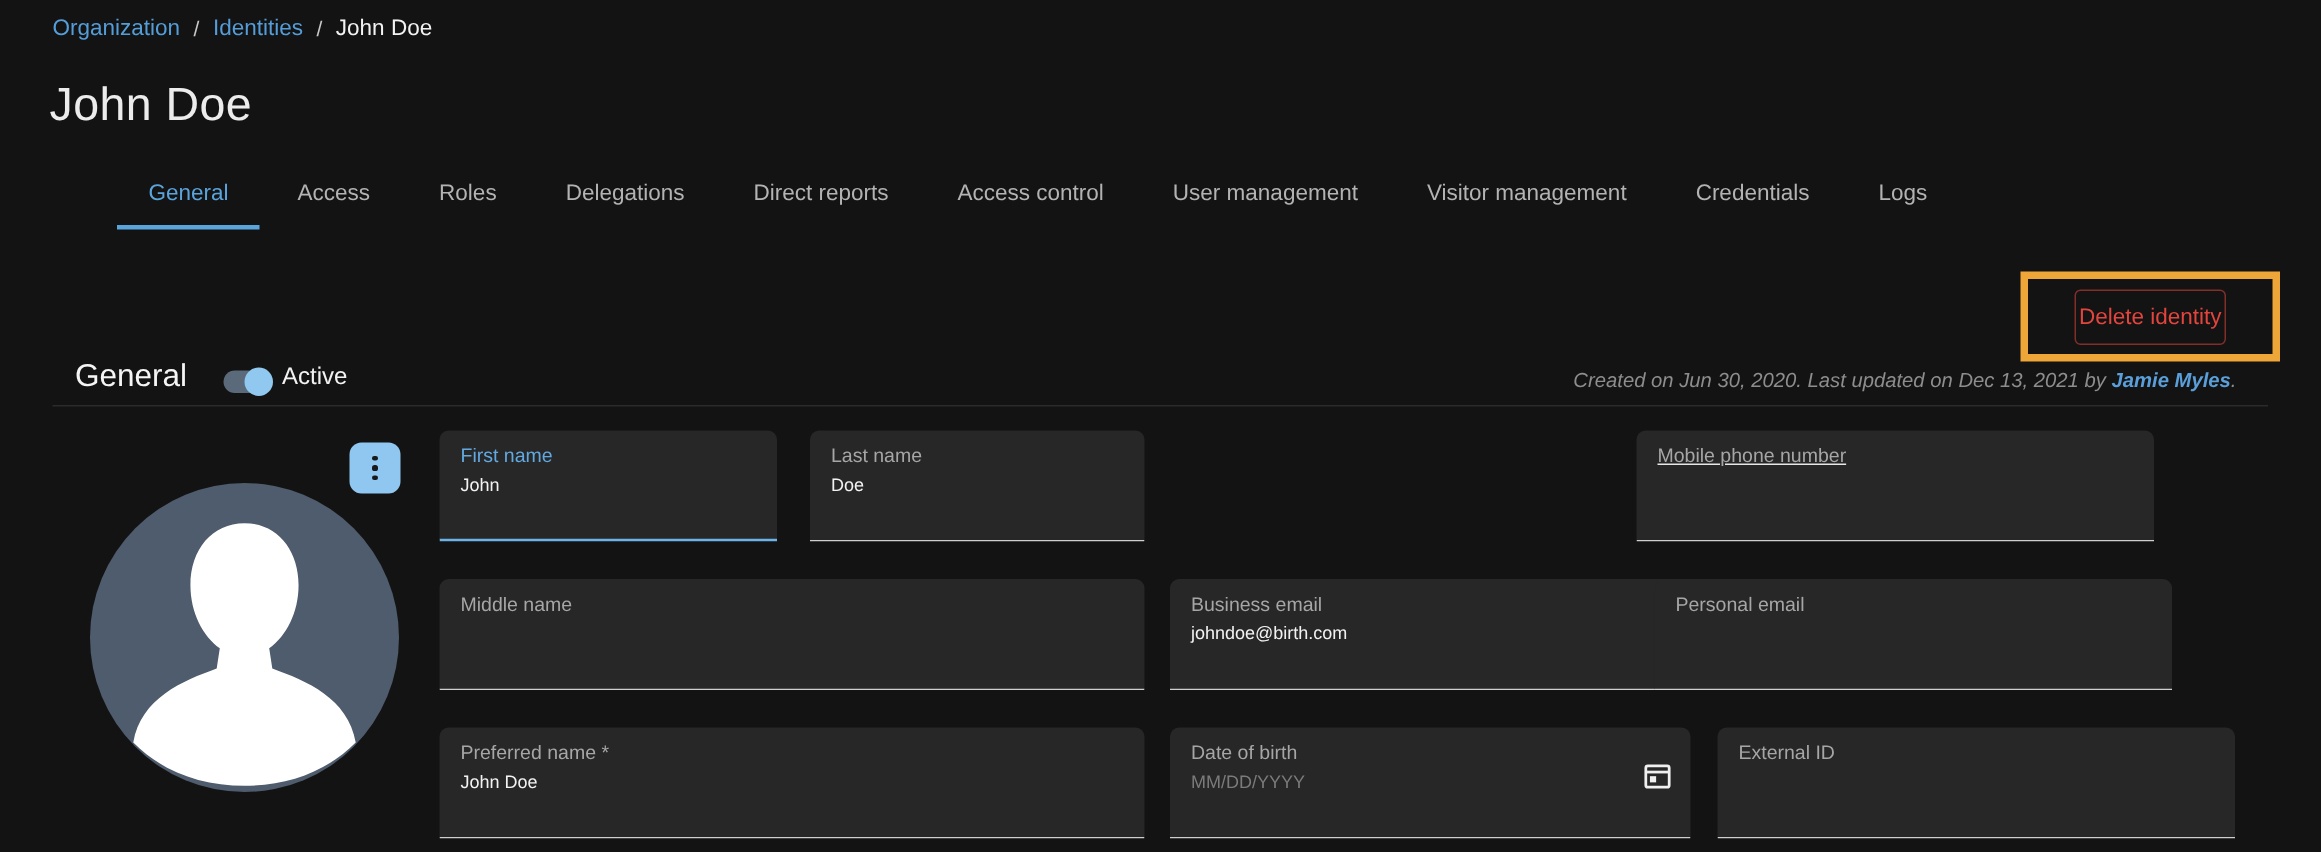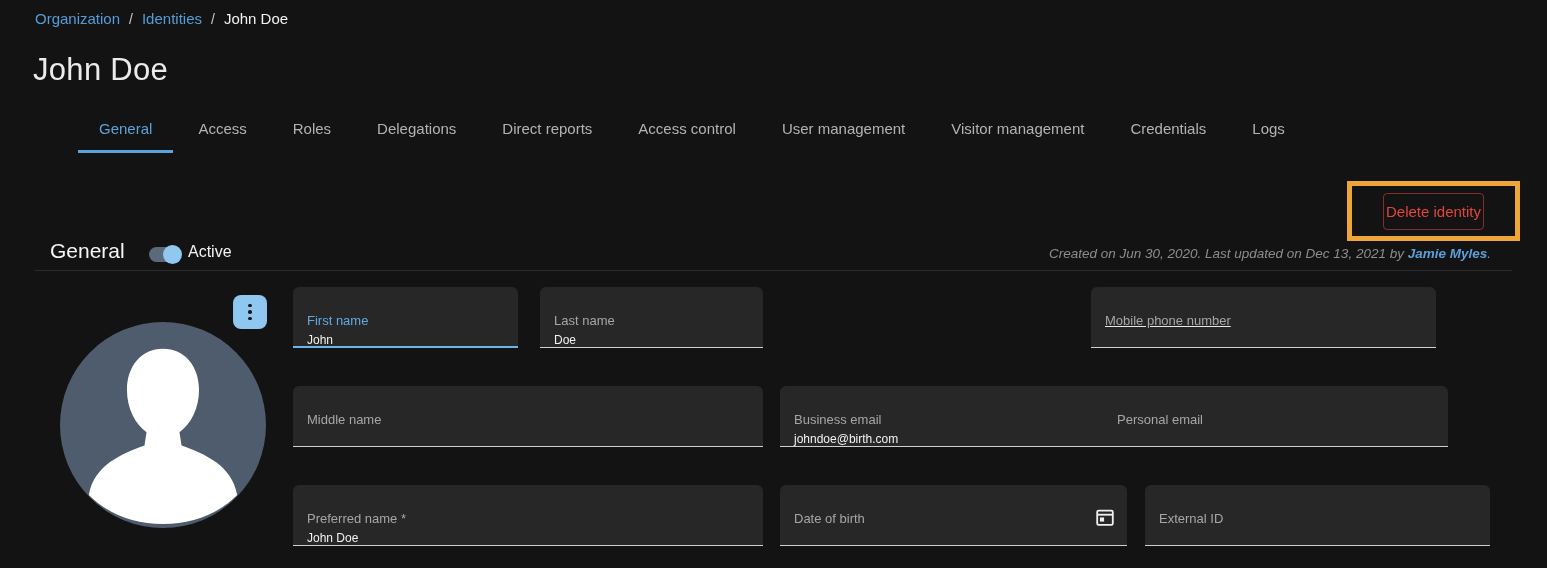--- a/index.html
+++ b/index.html
@@ -41,23 +41,23 @@
   .meta { position:absolute; right:56px; top:246px; font-size:13.5px; font-style:italic; color:#8d8d8d; }
   .meta .meta-link { color:#5a9fd9; font-weight:bold; cursor:pointer; }
   .divider { position:absolute; left:35px; top:270px; width:1477px; height:1px; background:#2b2b2b; }
   
   .kebab-btn { position:absolute; left:233px; top:295px; width:34px; height:34px; border-radius:8px; background:#8fc7f1; border:none; cursor:pointer; display:flex; flex-direction:column; align-items:center; justify-content:center; gap:3px; }
   .kebab-btn i { width:3.5px; height:3.5px; border-radius:50%; background:#17191c; display:block; }
   .avatar { position:absolute; left:60px; top:322px; width:206px; height:206px; border-radius:50%; background:#4e5c6d; overflow:hidden; }
   .avatar svg { width:100%; height:100%; display:block; }
   
   .field {
-    position:absolute; height:61px; background:#272727;
+    position:absolute; height:74px; background:#272727;
     border-radius:6px 6px 0 0; border-bottom:1px solid #cfcfcf;
-    padding:26px 14px 0; cursor:text;
+    padding:9px 14px 0; cursor:text;
   }
   .field.focused { border-bottom:2px solid #6cb3e8; }
   .flabel { font-size:13px; color:#a6a6a6; }
   .field.focused .flabel { color:#61a9e0; }
   .fvalue { font-size:12px; color:#f2f2f2; margin-top:5px; }
   .fvalue.placeholder { color:#7b7b7b; }
   .cal-btn { position:absolute; right:11px; top:21px; width:22px; height:22px; background:transparent; border:none; cursor:pointer; padding:0; }
 </style>
 </head>
 <body>
@@ -137,20 +137,21 @@
     <div class="flabel">Personal email</div>
     <div class="fvalue"></div>
   </div>
 
   <div class="field" style="left:293px; top:485px; width:470px;">
     <div class="flabel">Preferred name *</div>
     <div class="fvalue">John Doe</div>
   </div>
   <div class="field" style="left:780px; top:485px; width:347px;">
     <div class="flabel">Date of birth</div>
+    <div class="fvalue placeholder">MM/DD/YYYY</div>
     <button class="cal-btn">
       <svg viewBox="0 0 24 24" width="22" height="22">
         <rect x="3.5" y="5" width="17" height="15.5" rx="1.5" fill="none" stroke="#f0f0f0" stroke-width="2"></rect>
         <line x1="3.5" y1="9.5" x2="20.5" y2="9.5" stroke="#f0f0f0" stroke-width="2"></line>
         <rect x="6.5" y="12.5" width="4.5" height="4.5" fill="#f0f0f0"></rect>
       </svg>
     </button>
   </div>
   <div class="field" style="left:1145px; top:485px; width:345px;">
     <div class="flabel">External ID</div>

